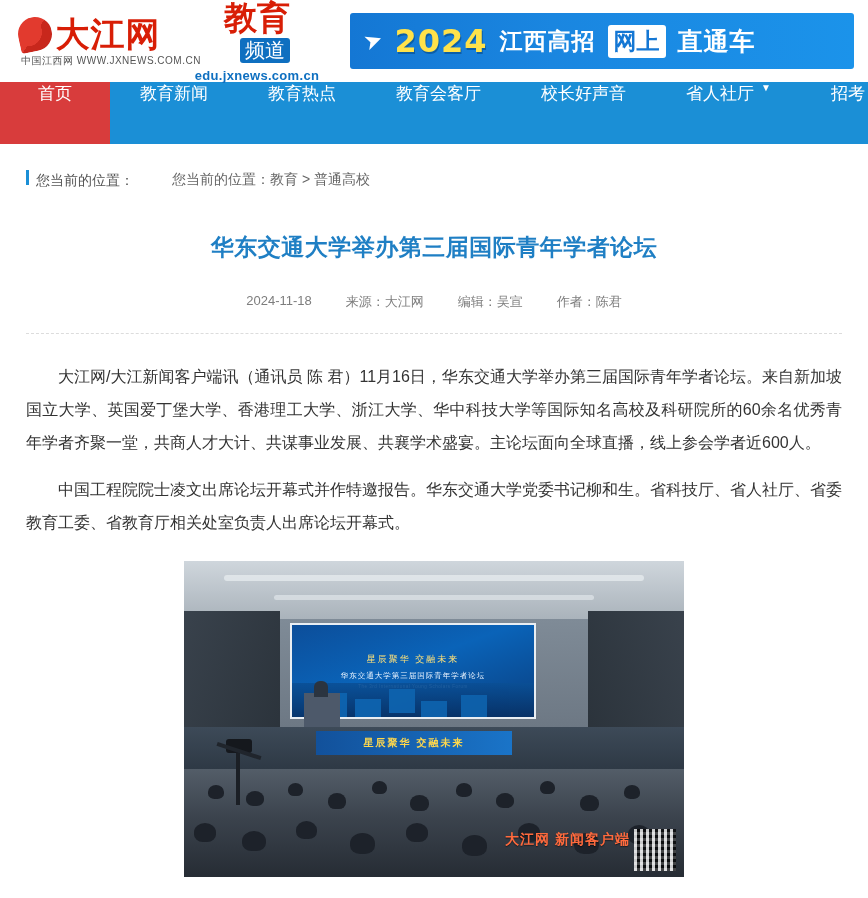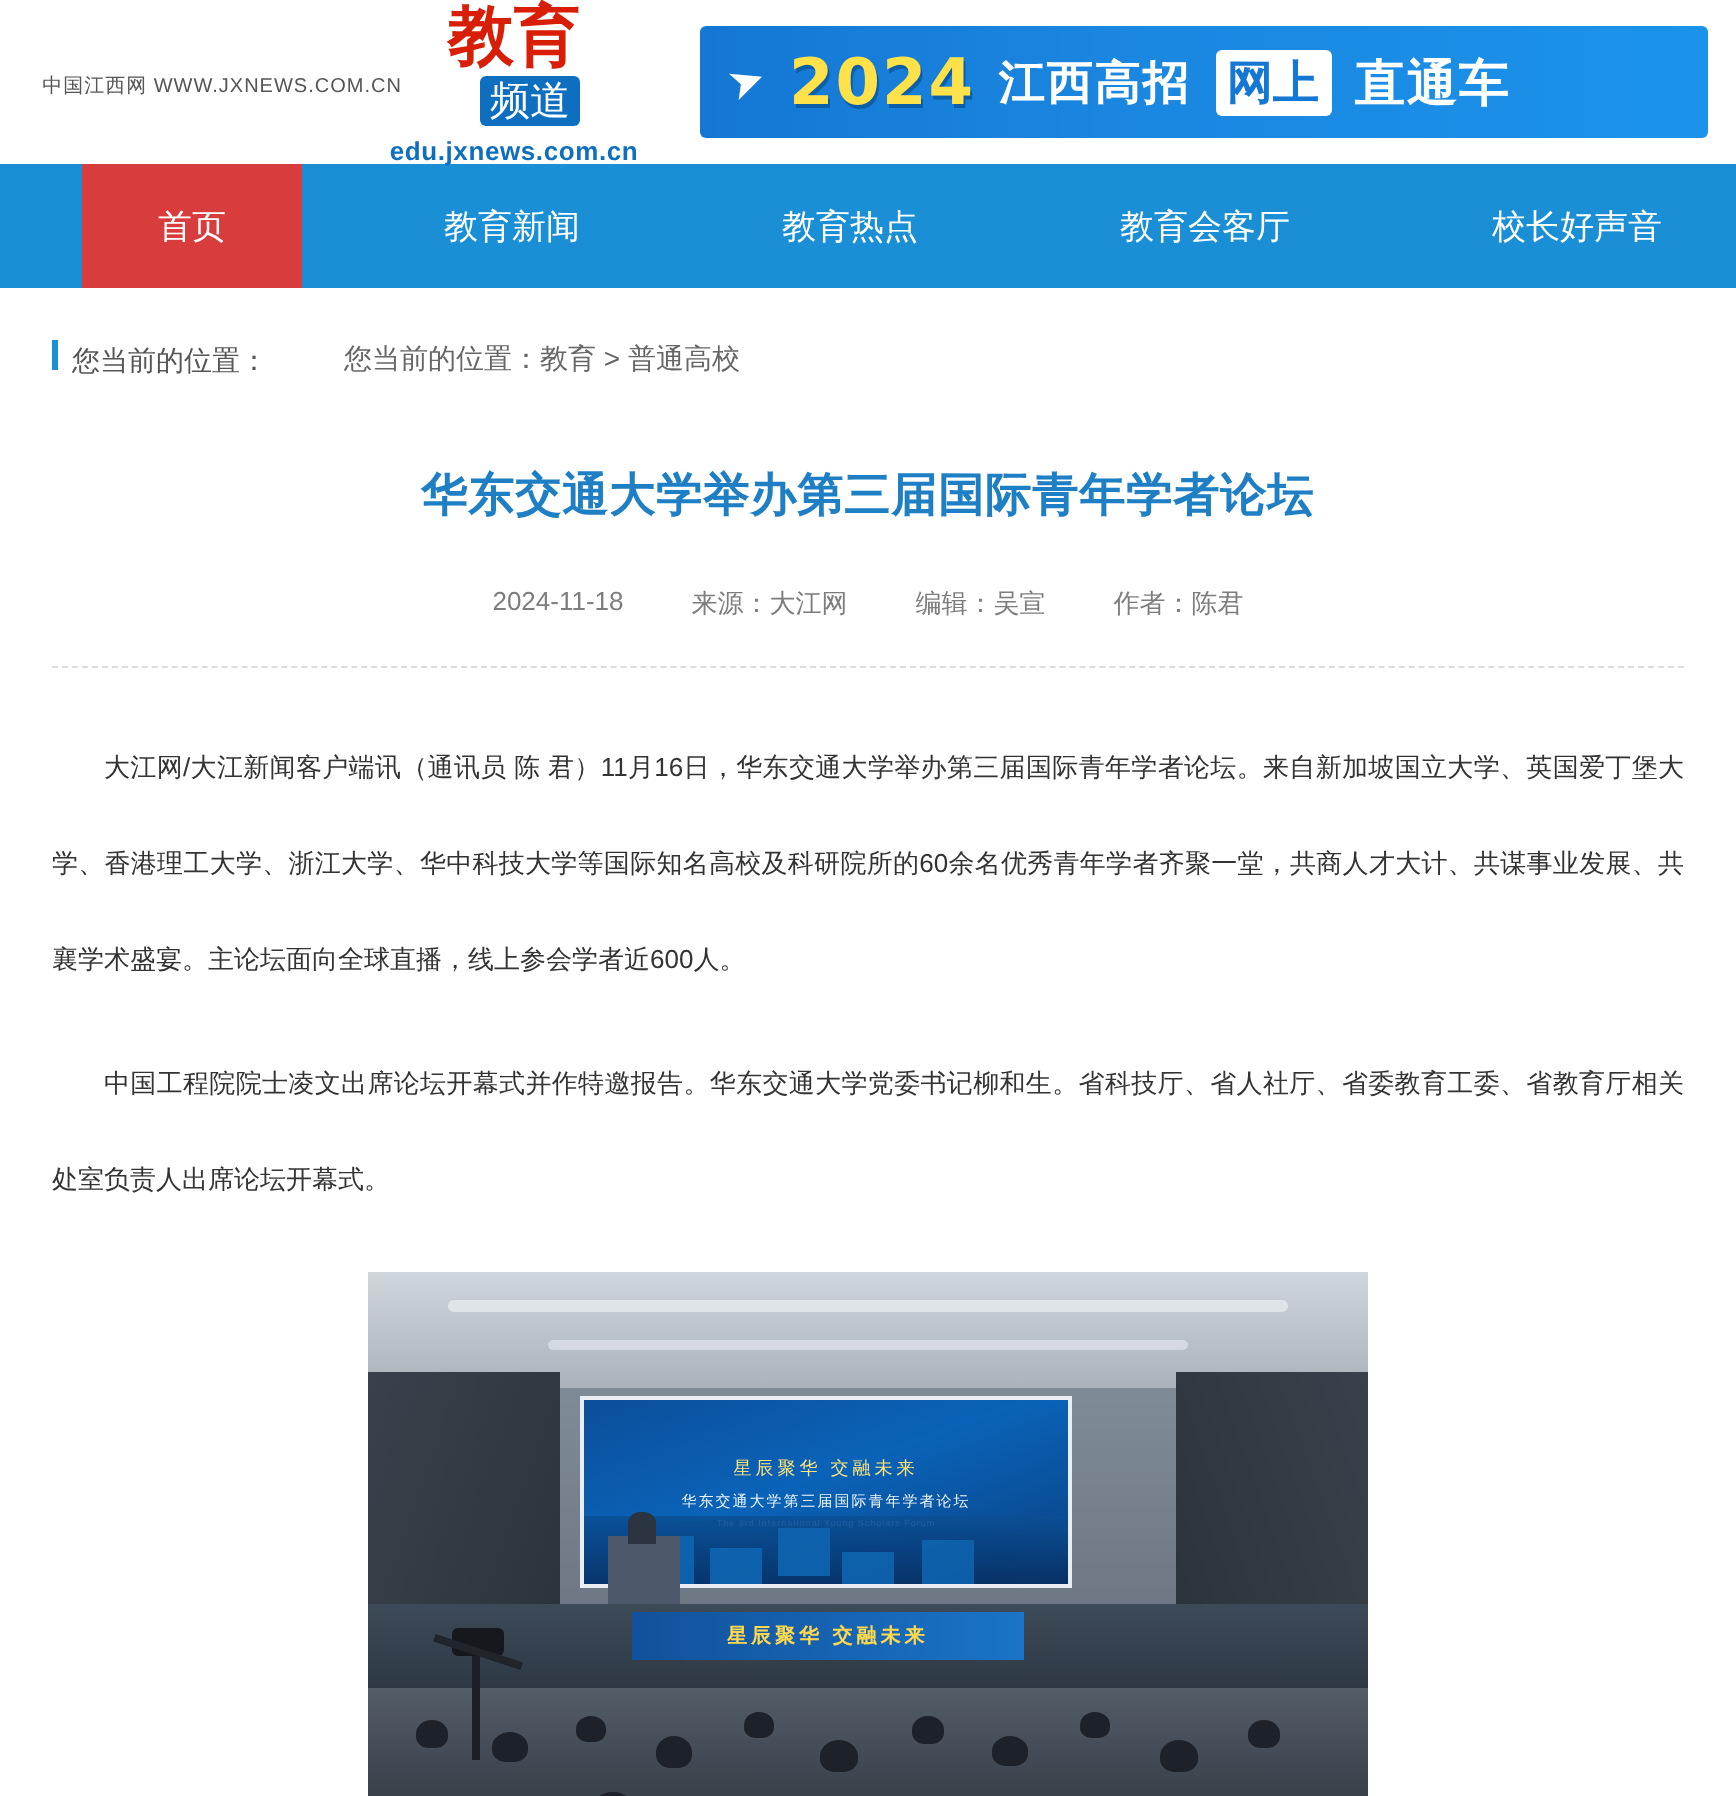--- a/index.html
+++ b/index.html
@@ -123,26 +123,25 @@
 
   
   .nav {
     height: 62px;
     background: #1b8fd6;
     display: flex;
     align-items: stretch;
     color: #ffffff;
   }
   .nav-item {
-    display: flex; align-items: center; justify-content: center;
+    display: flex; justify-content: center;
     padding: 0 30px;
     font-size: 17px;
     white-space: nowrap;
     cursor: pointer;
-    margin-left: 41px;
   }
   .nav-item.active { background: #d83c3c; padding: 0 38px; }
   .nav-item .caret {
     margin-left: 7px;
     font-size: 10px;
   }
 
   
   .crumb-wrap {
     padding: 26px 26px 0 26px;
@@ -175,22 +174,22 @@
     display: flex; justify-content: center; gap: 34px;
     color: #7d7d7d;
     font-size: 13px;
     margin: 30px 0 22px;
   }
   .divider {
     border-top: 1px dashed #dcdcdc;
     margin: 0 0 26px;
   }
   .body p {
-    font-size: 13px;
-    line-height: 48px;
+    font-size: 16px;
+    line-height: 33px;
     color: #333333;
     margin: 0 0 14px;
     text-indent: 2em;
     text-align: justify;
   }
 
   
   .figure {
     margin: 22px auto 0;
     width: 500px;
@@ -313,20 +312,24 @@
     text-shadow: 0 1px 1px rgba(0,0,0,.5);
     line-height: 11px; text-align: right;
   }
 </style>
 </head>
 <body>
 
 <div class="topbar">
 
   <div class="logo-djw">
+    <div class="mark">
+      <span class="swoosh"></span>
+      <span class="zh">大江网</span>
+    </div>
     <div class="sub">中国江西网 WWW.JXNEWS.COM.CN</div>
   </div>
 
   <div class="logo-edu">
     <div class="row">
       <span class="big">教育</span>
       <span class="pin">频道</span>
     </div>
     <div class="sub">edu.jxnews.com.cn</div>
   </div>

